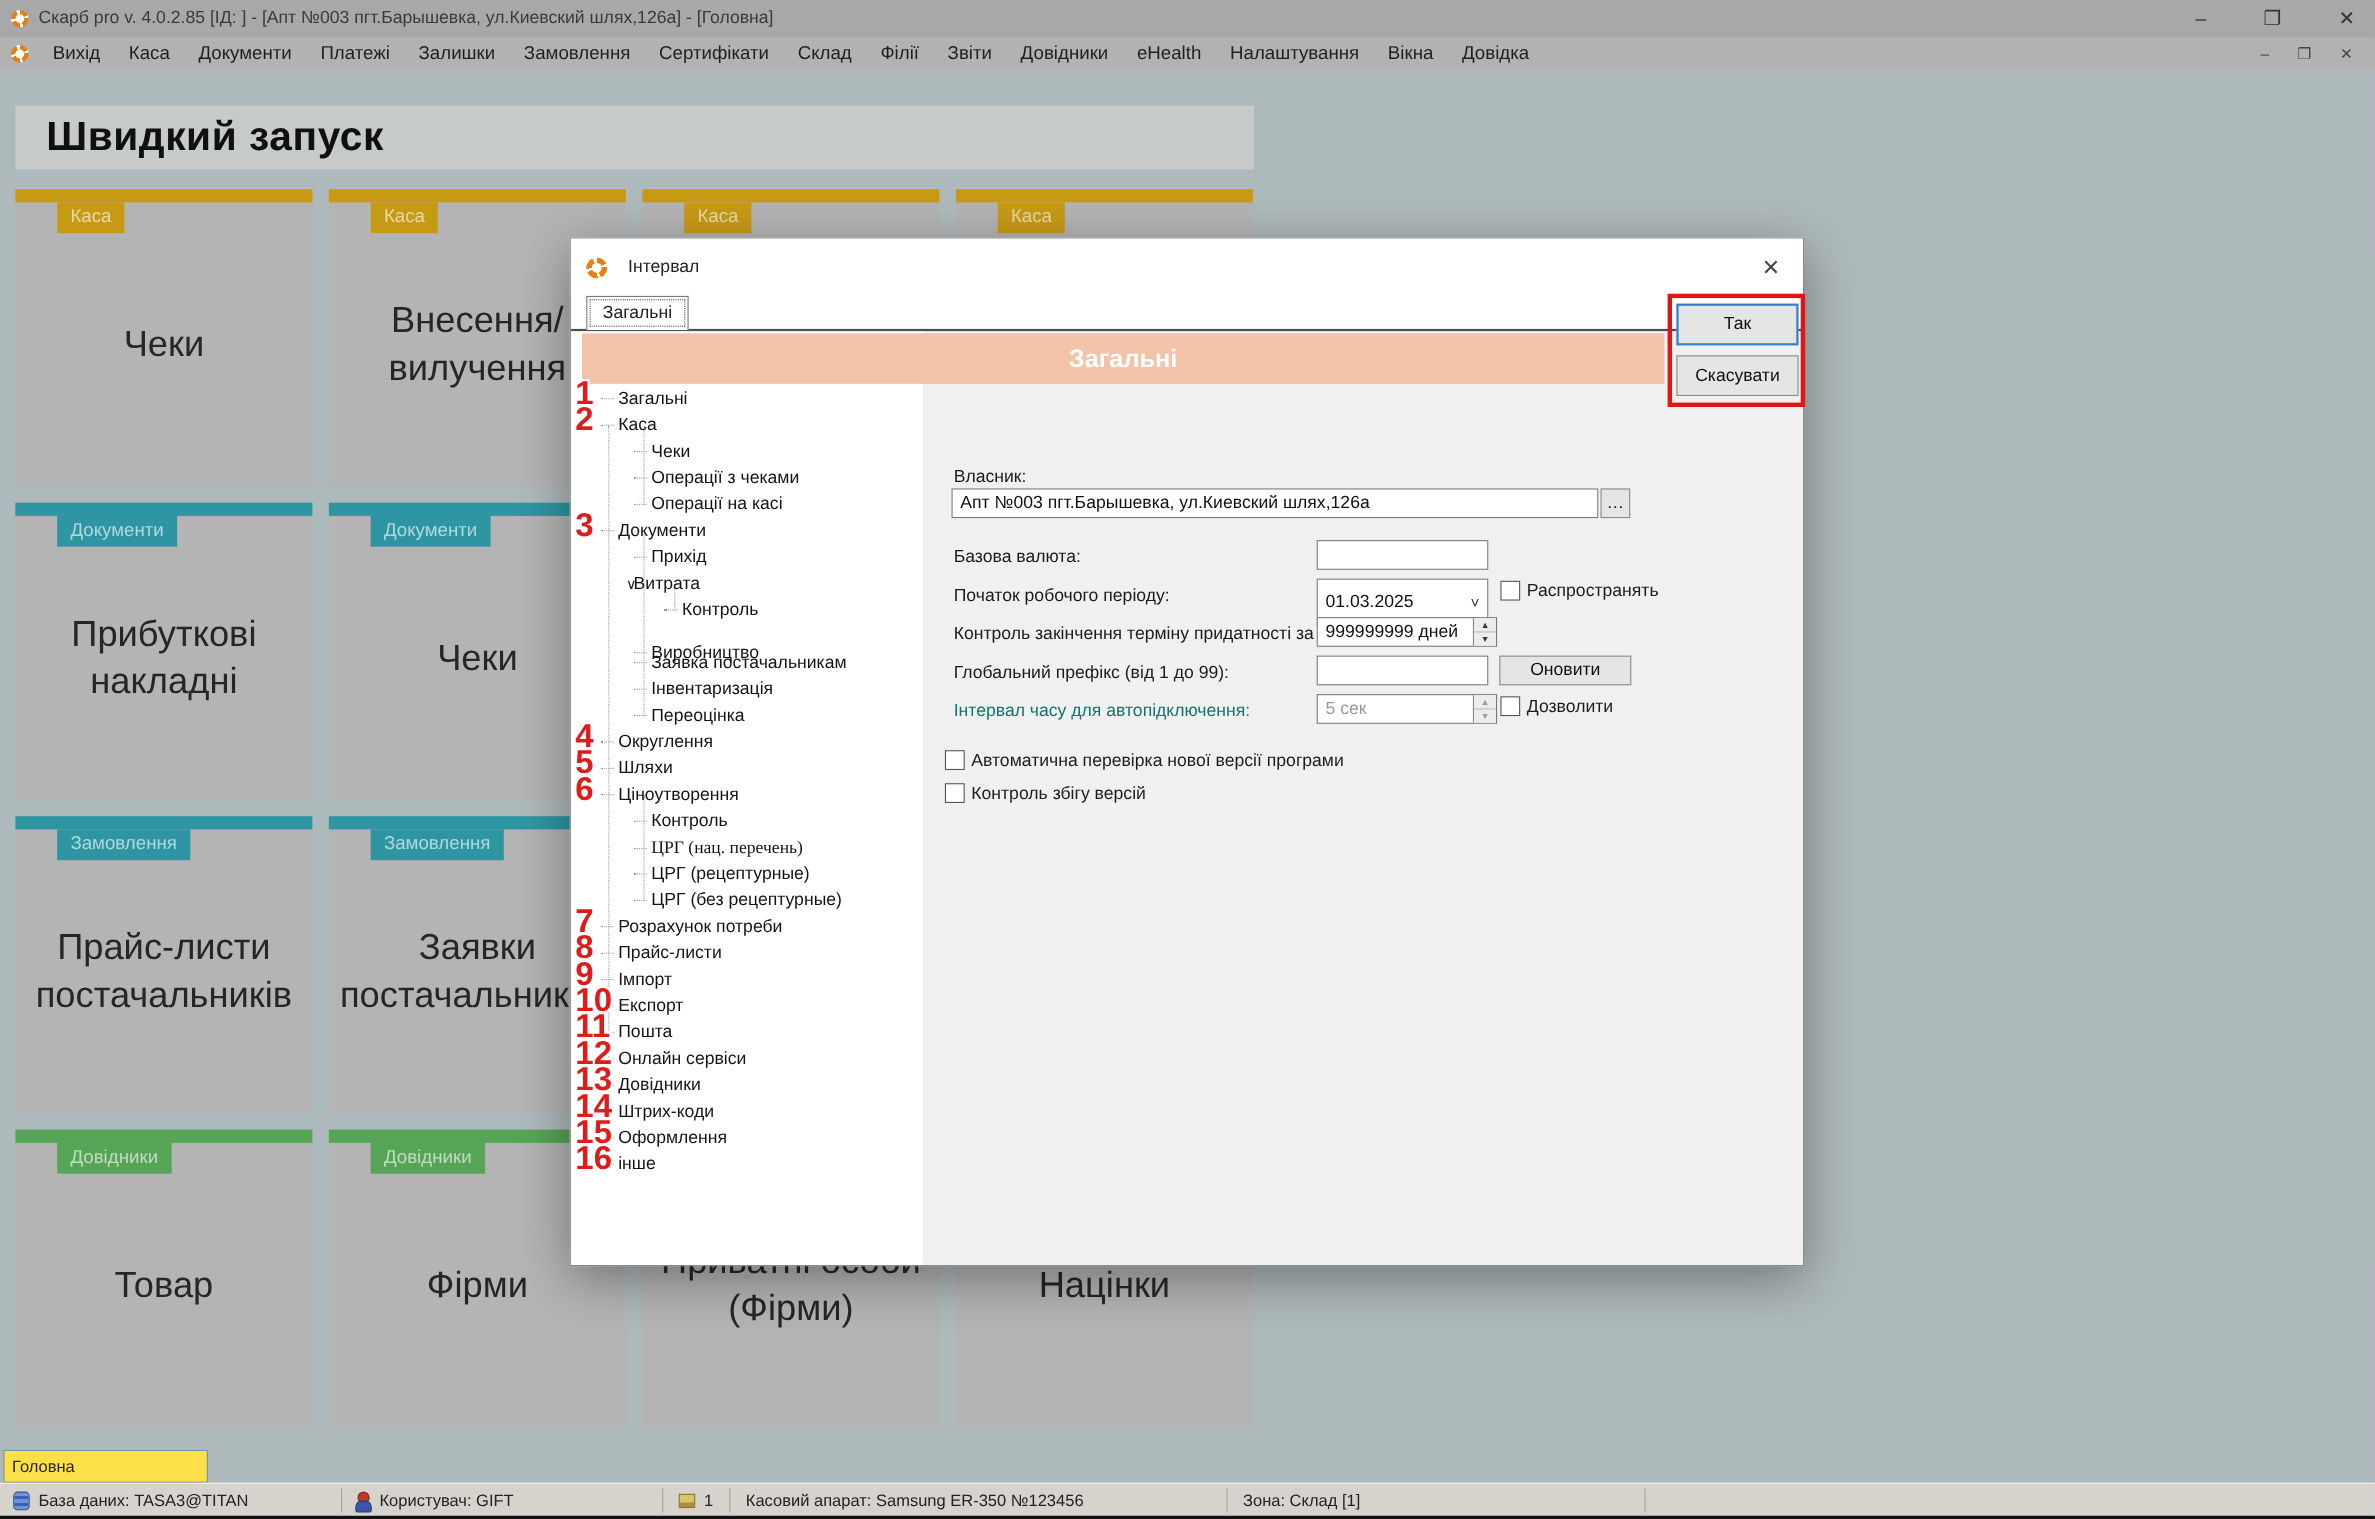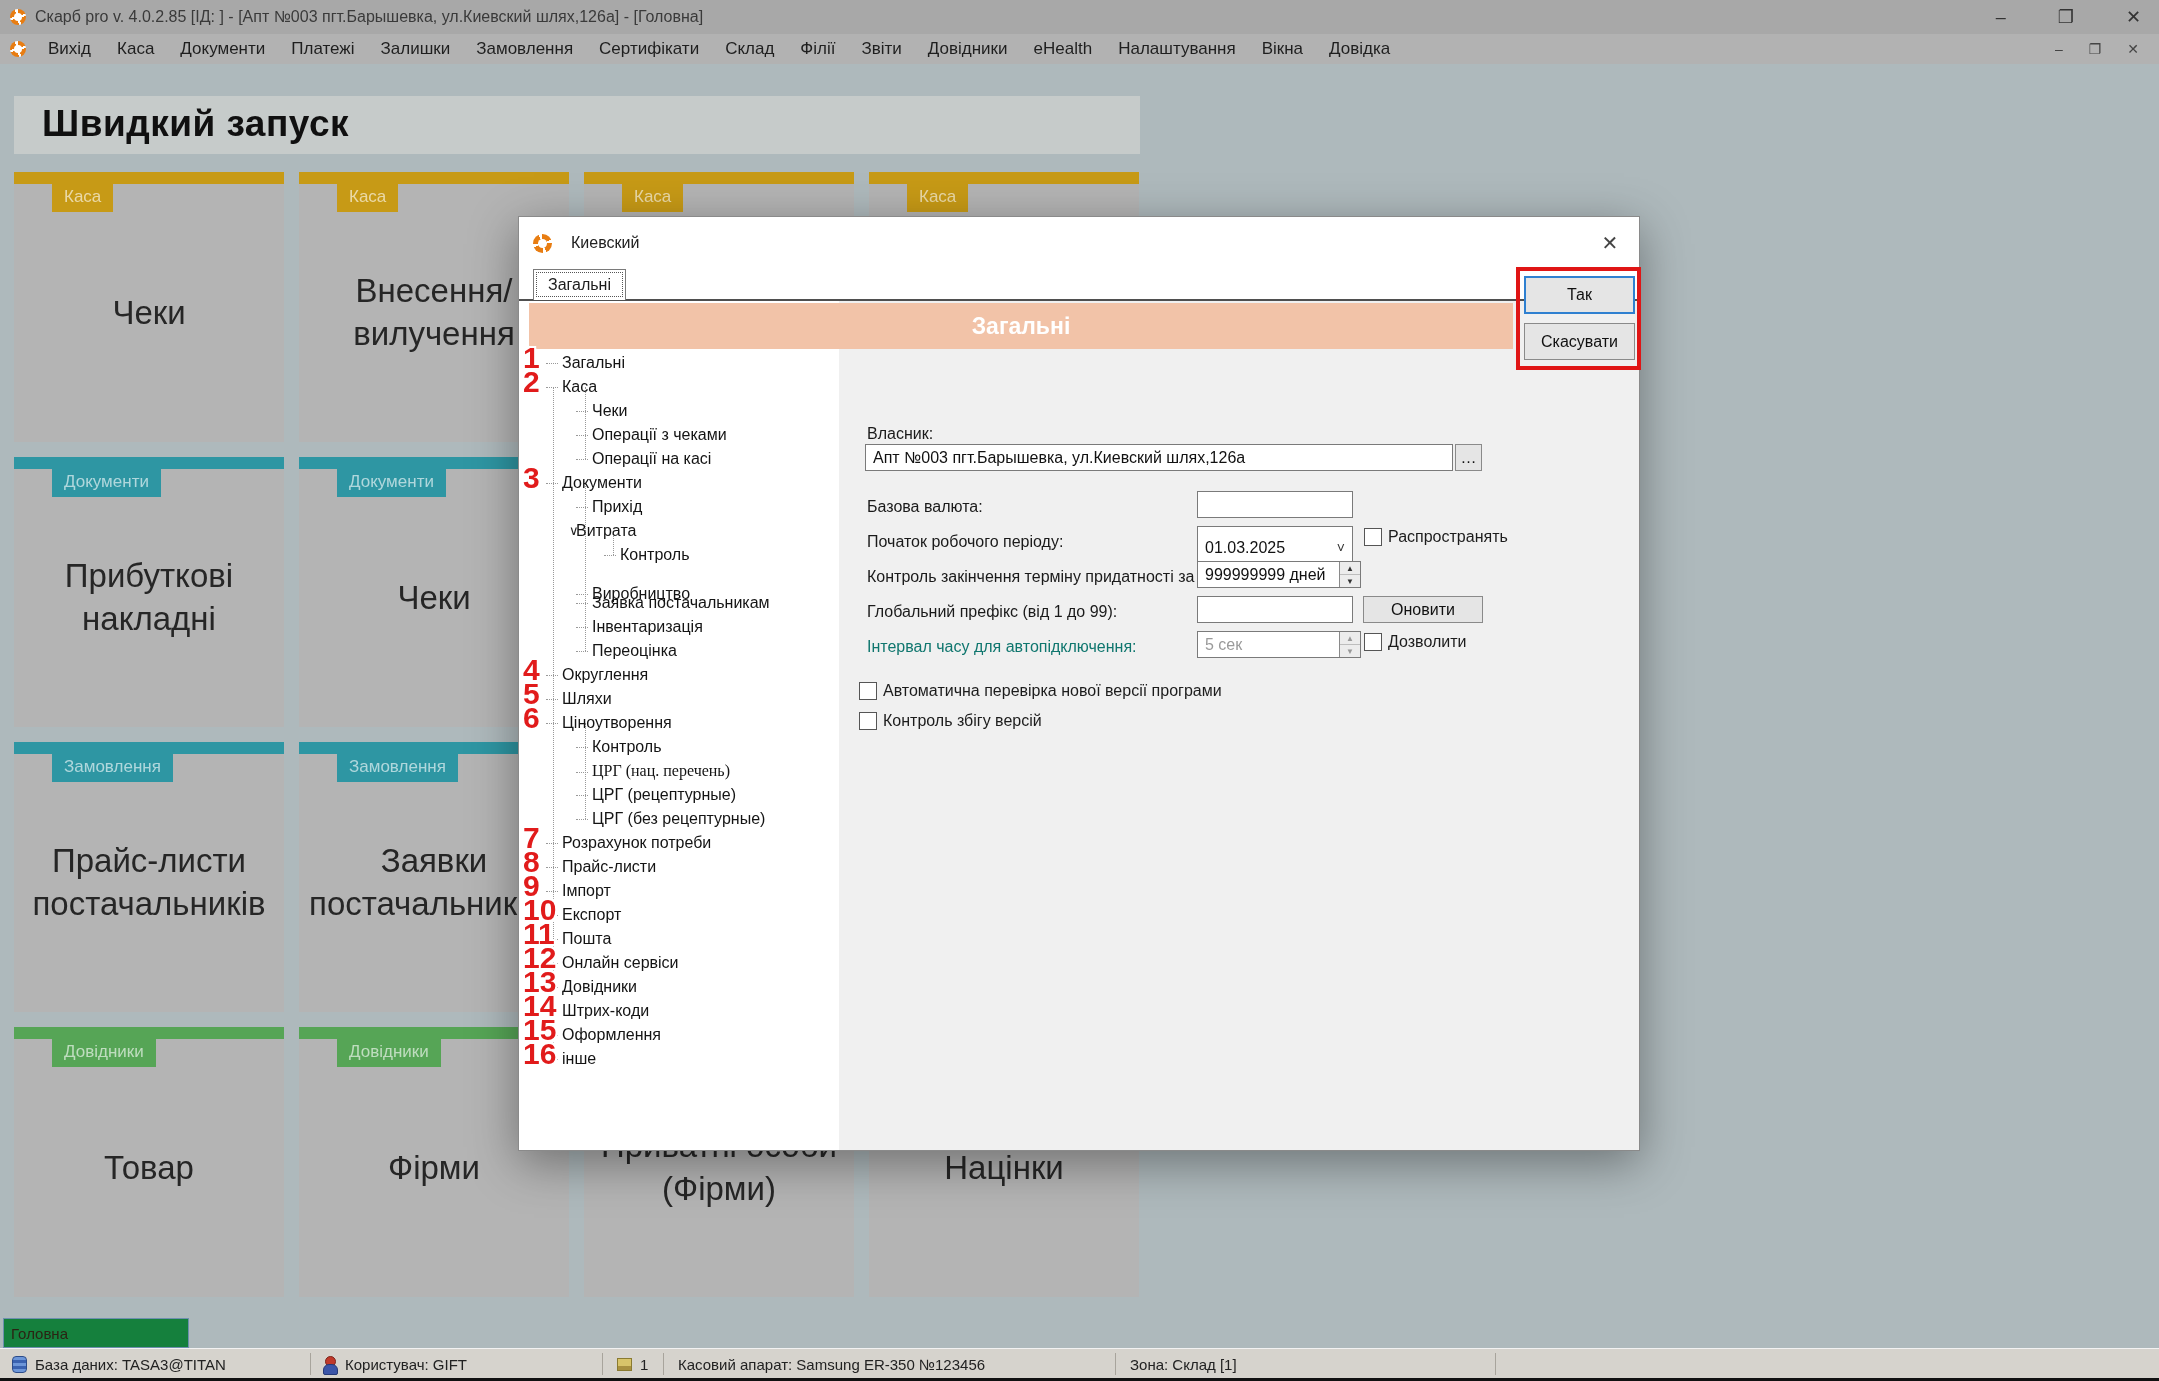--- a/index.html
+++ b/index.html
@@ -67,21 +67,21 @@
   .spinbtns span { flex:1; display:flex; align-items:center; justify-content:center; font-size:8px; color:#333; }
   .spinbtns span:first-child { border-bottom:1px solid #bdbdbd; }
   .btn { background:#e5e5e5; border:1px solid #8a8a8a; display:flex; align-items:center; justify-content:center; font-size:16px; color:#111; }
   .btn.default { border:2px solid #2f80d0; }
   .checkbox { display:inline-block; width:18px; height:18px; border:1px solid #555; background:#fff; vertical-align:-4px; }
   .cb-row { white-space:nowrap; font-size:16px; }
   .cb-row .checkbox { margin-right:6px; }
   .red-rect { position:absolute; left:997px; top:50px; width:125px; height:103px; border:4px solid #e01515; z-index:6; pointer-events:none; }
 
   
-  .bottom-tab { position:absolute; left:3px; top:1318px; width:186px; height:30px; background:#15803d; border:1px solid #6d8fae; font-size:15px; display:flex; align-items:center; padding-left:7px; color:#2b2313; }
+  .bottom-tab { position:absolute; left:3px; top:1318px; width:186px; height:30px; background:#fde047; border:1px solid #6d8fae; font-size:15px; display:flex; align-items:center; padding-left:7px; color:#2b2313; }
   .statusbar { position:absolute; left:0; top:1348px; width:2159px; height:30px; background:#d6d3cd; border-top:1px solid #f2f2f2; font-size:15px; color:#222; }
   .statusbar .seg { position:absolute; top:0; height:30px; display:flex; align-items:center; gap:8px; white-space:nowrap; }
   .vsep { position:absolute; top:4px; width:1px; height:22px; background:#a8a49c; }
   .blackstrip { position:absolute; left:0; top:1378px; width:2159px; height:3px; background:#111; }
 
   .ico-db { width:15px; height:17px; border-radius:4px; background:repeating-linear-gradient(#6d96d8 0 3px,#3a62b0 3px 6px); border:1px solid #2c4c8a; }
   .ico-user { width:15px; height:17px; position:relative; }
   .ico-user::before { content:''; position:absolute; left:3px; top:0; width:9px; height:9px; border-radius:50%; background:#c0392b; border:1px solid #7d241a; }
   .ico-user::after { content:''; position:absolute; left:1px; top:8px; width:13px; height:9px; border-radius:6px 6px 2px 2px; background:#3b55a8; border:1px solid #263a78; }
   .ico-cart { width:15px; height:13px; background:#d8c46a; border:1px solid #8a7a30; box-shadow:inset 0 -4px 0 #a89040; }
@@ -208,21 +208,21 @@
       <div class="tile" style="left: 869px; top: 1027px;">
         <div class="bar" style="background: rgb(86, 165, 86);"></div>
         <div class="chip" style="background: rgb(86, 165, 86);">Довідники</div>
         <div class="t-label">Націнки</div>
       </div>
     </div>
 
   <div class="dialog">
     <div class="dlg-title">
       <span class="logo"></span>
-      <span class="dlg-title-text" style="margin-left:10px;">Киевский</span>
+      <span class="dlg-title-text" style="margin-left:10px;">Інтервал</span>
       <span class="dlg-close">✕</span>
     </div>
     <div class="tab">Загальні</div>
     <div class="rightpane"></div>
     <div class="tabline"></div>
     <div class="band">Загальні</div>
 
     <div class="treepane">
       <div id="tree-guides">
           <div class="guide" style="left: 26px; top: 38px; height: 672px;"></div>

